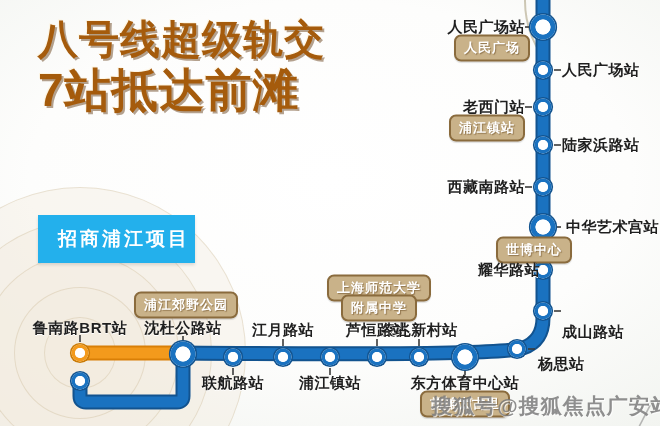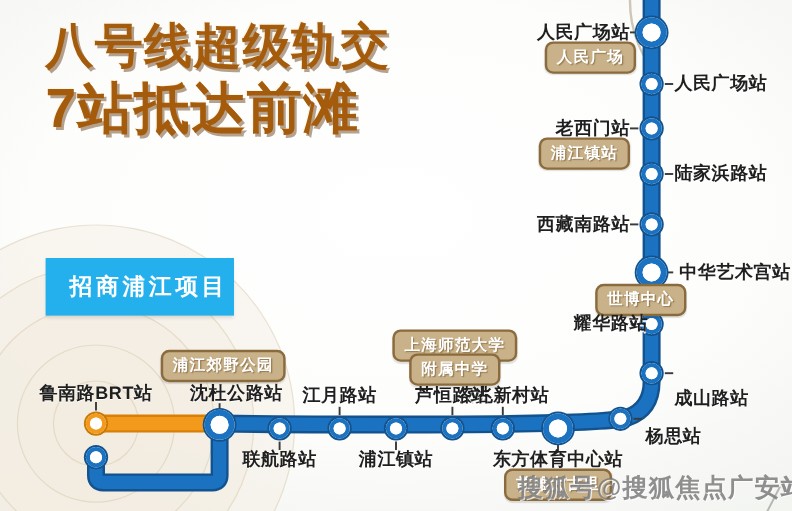--- a/index.html
+++ b/index.html
@@ -263,21 +263,21 @@
       <div class="stn l" style="left: 562px; top: 311px; margin-top: 21px;">成山路站</div>
       <div class="stn l" style="left: 538px; top: 364px;">杨思站</div>
       <div class="stn c" style="left: 465px; top: 383px;">东方体育中心站</div>
       <div class="tag c" style="left: 465px; top: 404px;">前滩太古里</div>
       <div class="stn c" style="left: 419px; top: 330px;">凌兆新村站</div>
       <div class="stn c" style="left: 377px; top: 330px;">芦恒路站</div>
       <div class="tag c" style="left: 379px; top: 288px;">上海师范大学</div>
       <div class="stn c" style="left: 330px; top: 383px;">浦江镇站</div>
       <div class="stn c" style="left: 283px; top: 330px;">江月路站</div>
       <div class="stn c" style="left: 233px; top: 383px;">联航路站</div>
-      <div class="stn c" style="left: 183px; top: 328px; margin-left: 14px;">沈杜公路站</div>
+      <div class="stn c" style="left: 183px; top: 328px;">沈杜公路站</div>
       <div class="tag c" style="left: 186px; top: 305px;">浦江郊野公园</div>
       <div class="stn c" style="left: 80px; top: 328px;">鲁南路BRT站</div>
       <div class="tag c" style="left: 379px; top: 308px;">附属中学</div>
     </div>
 
 
   <div class="watermark" style="left:552px;top:406px;">搜狐号@搜狐焦点广安站</div>
   <div class="wm-slash" style="left:638px;top:405px;">╱</div>
 
 </div>

